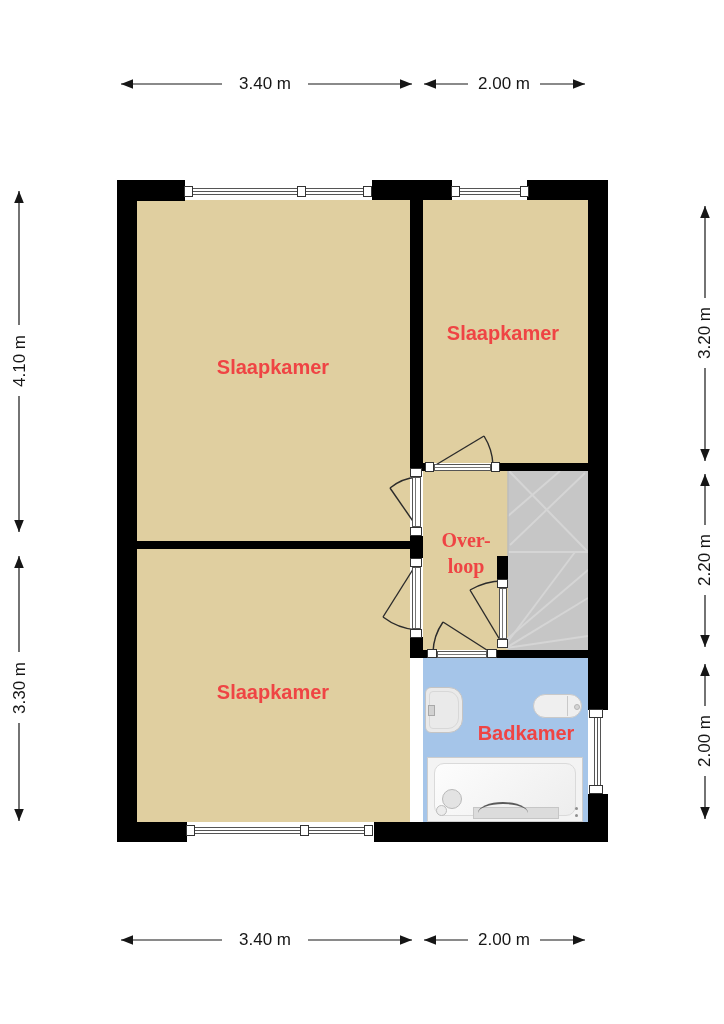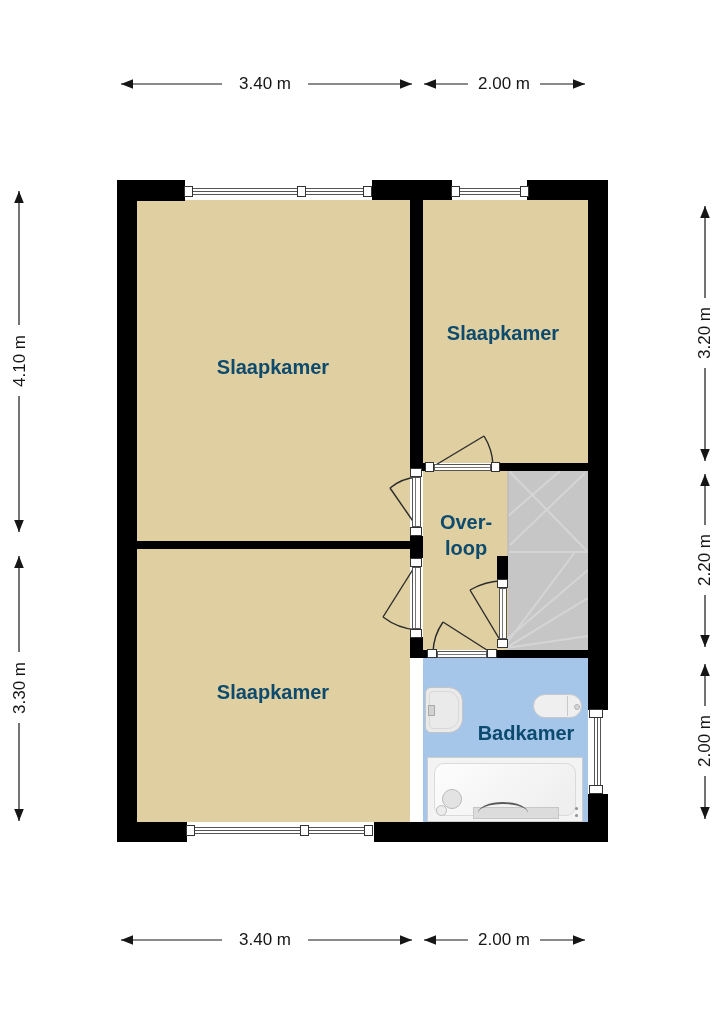--- a/index.html
+++ b/index.html
@@ -15,21 +15,21 @@
   .glass-h::after{content:'';position:absolute;left:0;right:0;top:2px;border-top:1px solid #555;}
   .glass-v{position:absolute;background:#fff;border:1px solid #555;z-index:4;box-sizing:border-box;}
   .glass-v::after{content:'';position:absolute;top:0;bottom:0;left:2px;border-left:1px solid #555;}
   .door-h{position:absolute;background:#fff;border:1px solid #555;z-index:4;box-sizing:border-box;}
   .door-h::after{content:'';position:absolute;left:0;right:0;top:2px;border-top:1px solid #777;}
   .door-v{position:absolute;background:#fff;border:1px solid #555;z-index:4;box-sizing:border-box;}
   .door-v::after{content:'';position:absolute;top:0;bottom:0;left:2px;border-left:1px solid #777;}
   .jamb{position:absolute;background:#fff;border:1px solid #333;z-index:5;box-sizing:border-box;}
   svg.overlay{position:absolute;left:0;top:0;z-index:2;pointer-events:none;}
   .room-label{position:absolute;transform:translate(-50%,-50%);z-index:6;
-      font-weight:bold;font-size:20px;color:#0c4a6e;white-space:nowrap;text-align:center;}
+      font-weight:bold;font-size:20px;color:#ef4444;white-space:nowrap;text-align:center;}
   .room-label.two-line{line-height:26px;}
   .dim-label{position:absolute;transform:translate(-50%,-50%);z-index:6;font-size:17px;
       color:#161616;background:#fff;padding:0 4px;white-space:nowrap;}
   .dim-label.vert{transform:translate(-50%,-50%) rotate(-90deg);}
   .fixture{position:absolute;z-index:2;box-sizing:border-box;}
   .sink{background:#eaeaea;border:1px solid #c4c4c4;border-radius:6px 14px 14px 6px;}
   .sink-inner{position:absolute;left:3px;top:3px;right:3px;bottom:3px;border:1px solid #d8d8d8;
       border-radius:4px 11px 11px 4px;}
   .sink-tap{position:absolute;left:2px;top:50%;width:5px;height:9px;margin-top:-5px;
       background:#d2d2d2;border:1px solid #a9a9a9;}
@@ -184,21 +184,21 @@
   <div class="jamb" style="left:410px;top:558px;width:12px;height:9px;"></div>
   <div class="jamb" style="left:410px;top:629px;width:12px;height:9px;"></div>
   <div class="jamb" style="left:427px;top:649px;width:10px;height:9px;"></div>
   <div class="jamb" style="left:487px;top:649px;width:10px;height:9px;"></div>
   <div class="jamb" style="left:497px;top:579px;width:11px;height:9px;"></div>
   <div class="jamb" style="left:497px;top:639px;width:11px;height:9px;"></div>
 
   <div class="room-label" style="left:273px;top:367px;">Slaapkamer</div>
   <div class="room-label" style="left:503px;top:333px;">Slaapkamer</div>
   <div class="room-label" style="left:273px;top:692px;">Slaapkamer</div>
-  <div class="room-label two-line" style="left:466px;top:535px;">
+  <div class="room-label two-line" style="left:466px;top:553px;font-family:Liberation Serif, serif;">
     <div>Over-</div>
     <div>loop</div>
   </div>
   <div class="room-label" style="left:518px;top:733px;margin-left:8px;">Badkamer</div>
 
   <div class="dim-label" style="left:265px;top:84px;">3.40 m</div>
   <div class="dim-label" style="left:504px;top:84px;">2.00 m</div>
   <div class="dim-label" style="left:265px;top:940px;">3.40 m</div>
   <div class="dim-label" style="left:504px;top:940px;">2.00 m</div>
   <div class="dim-label vert" style="left:20px;top:361px;">4.10 m</div>

